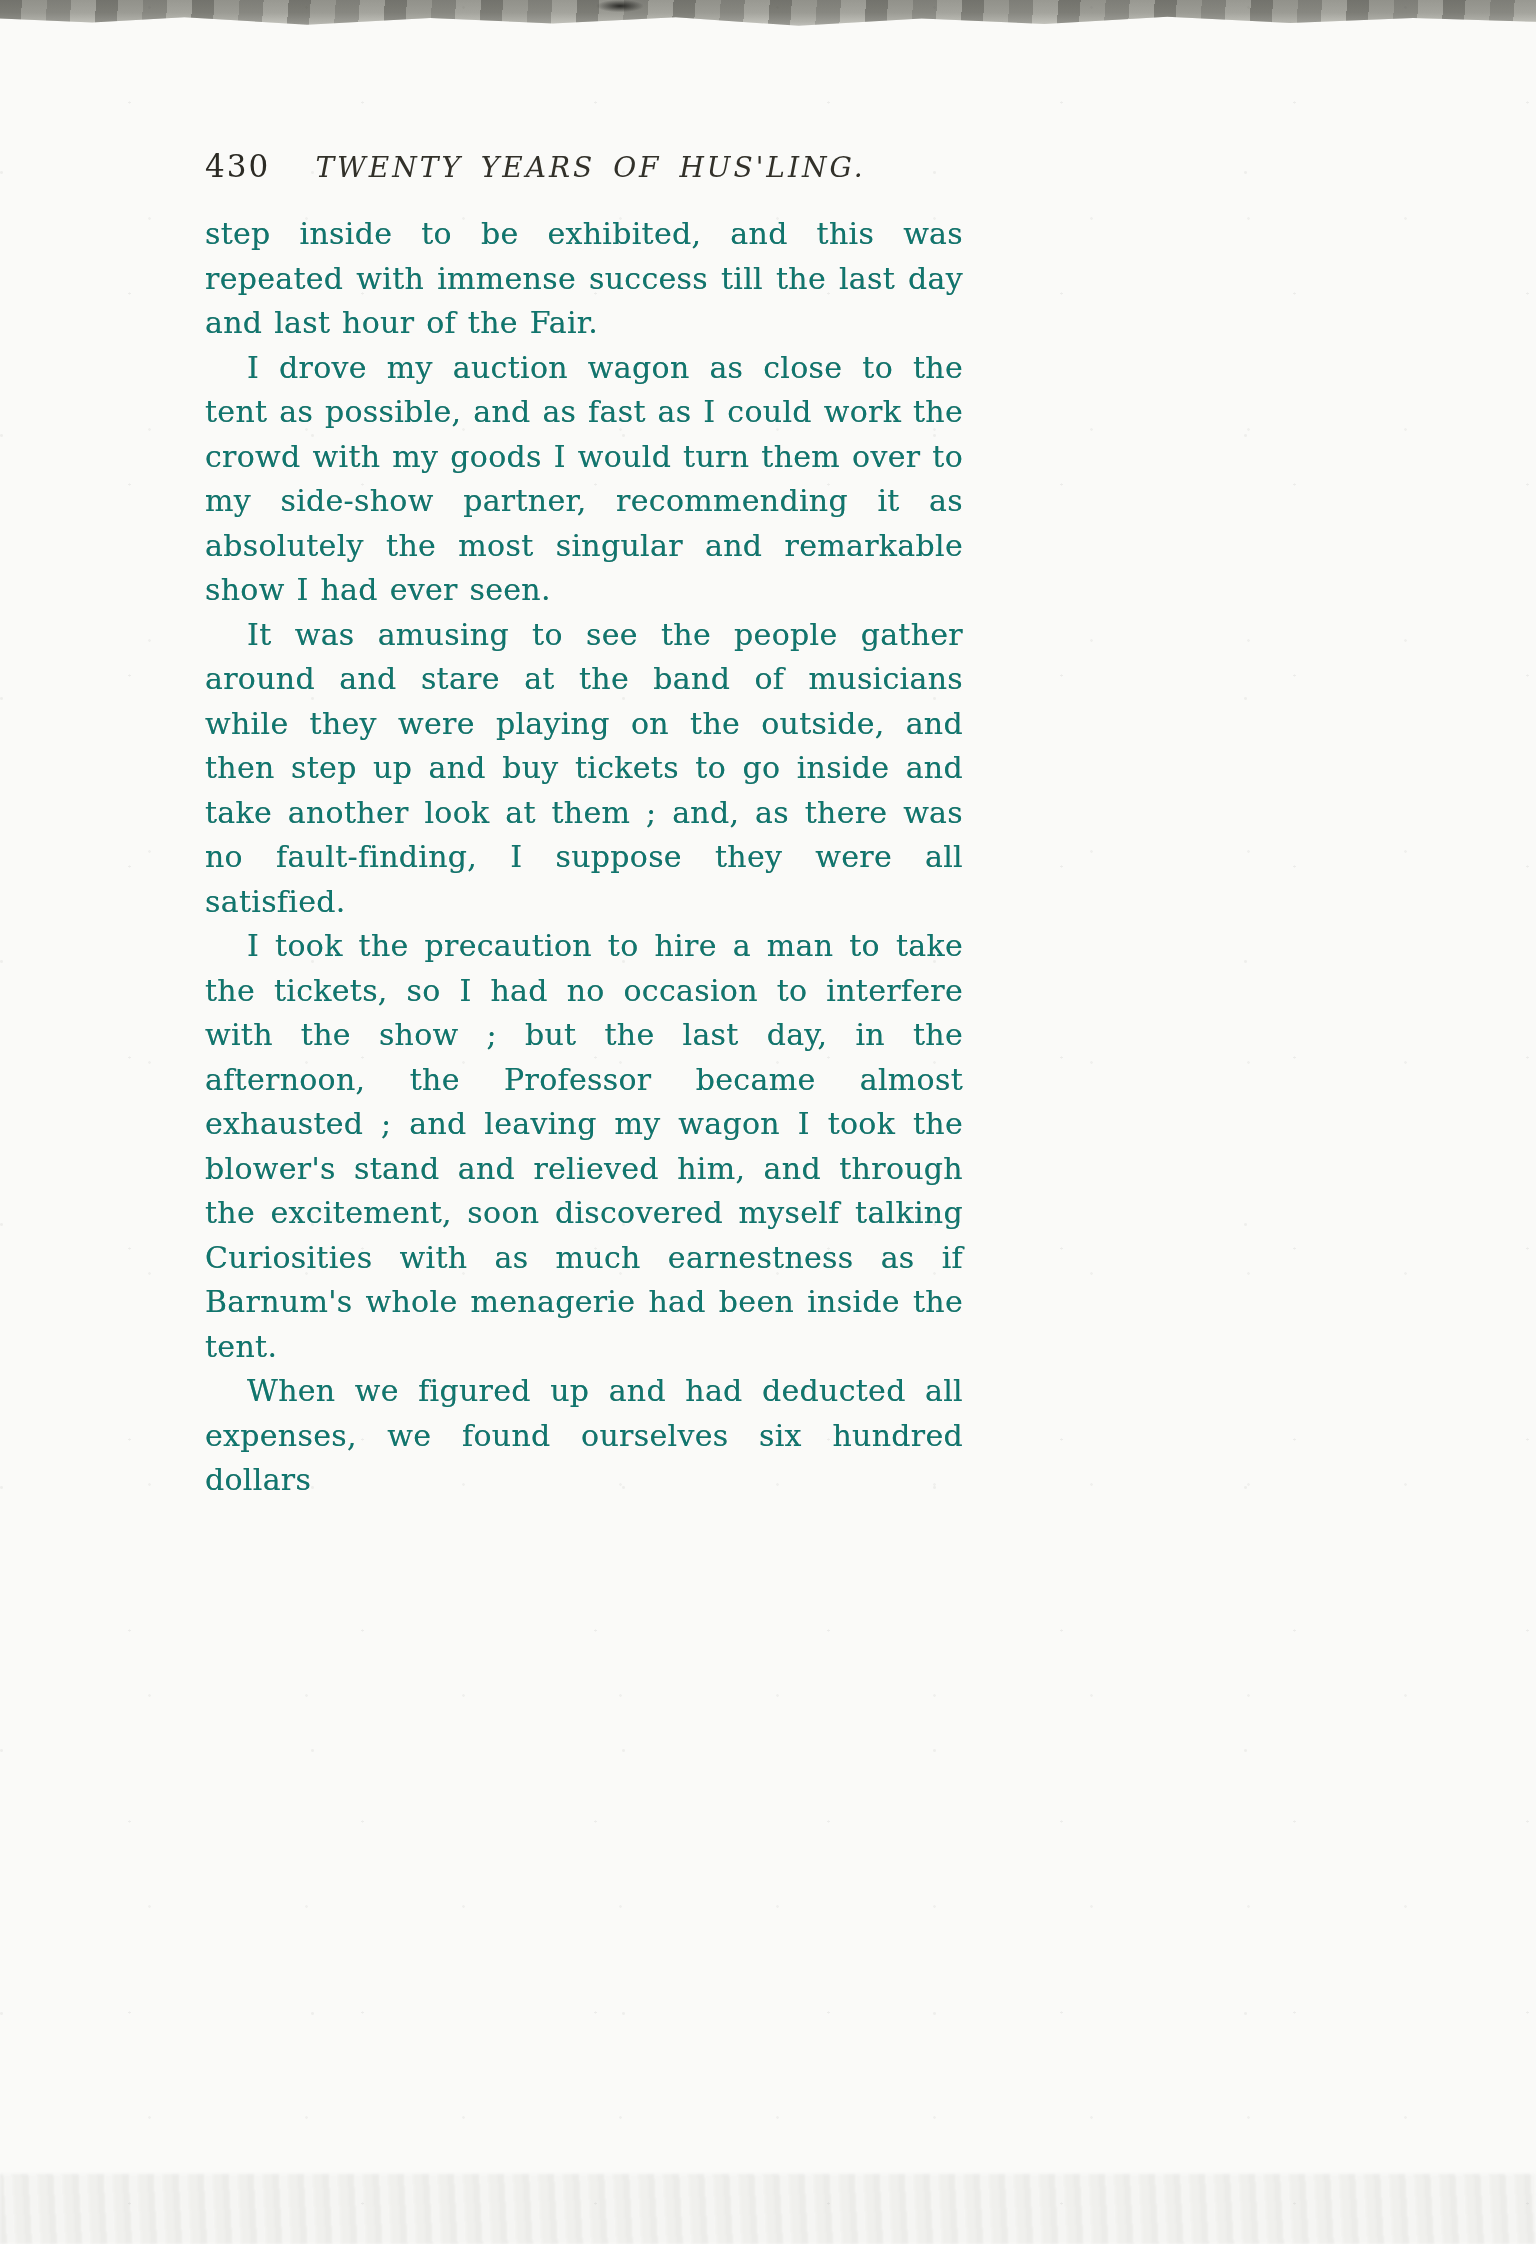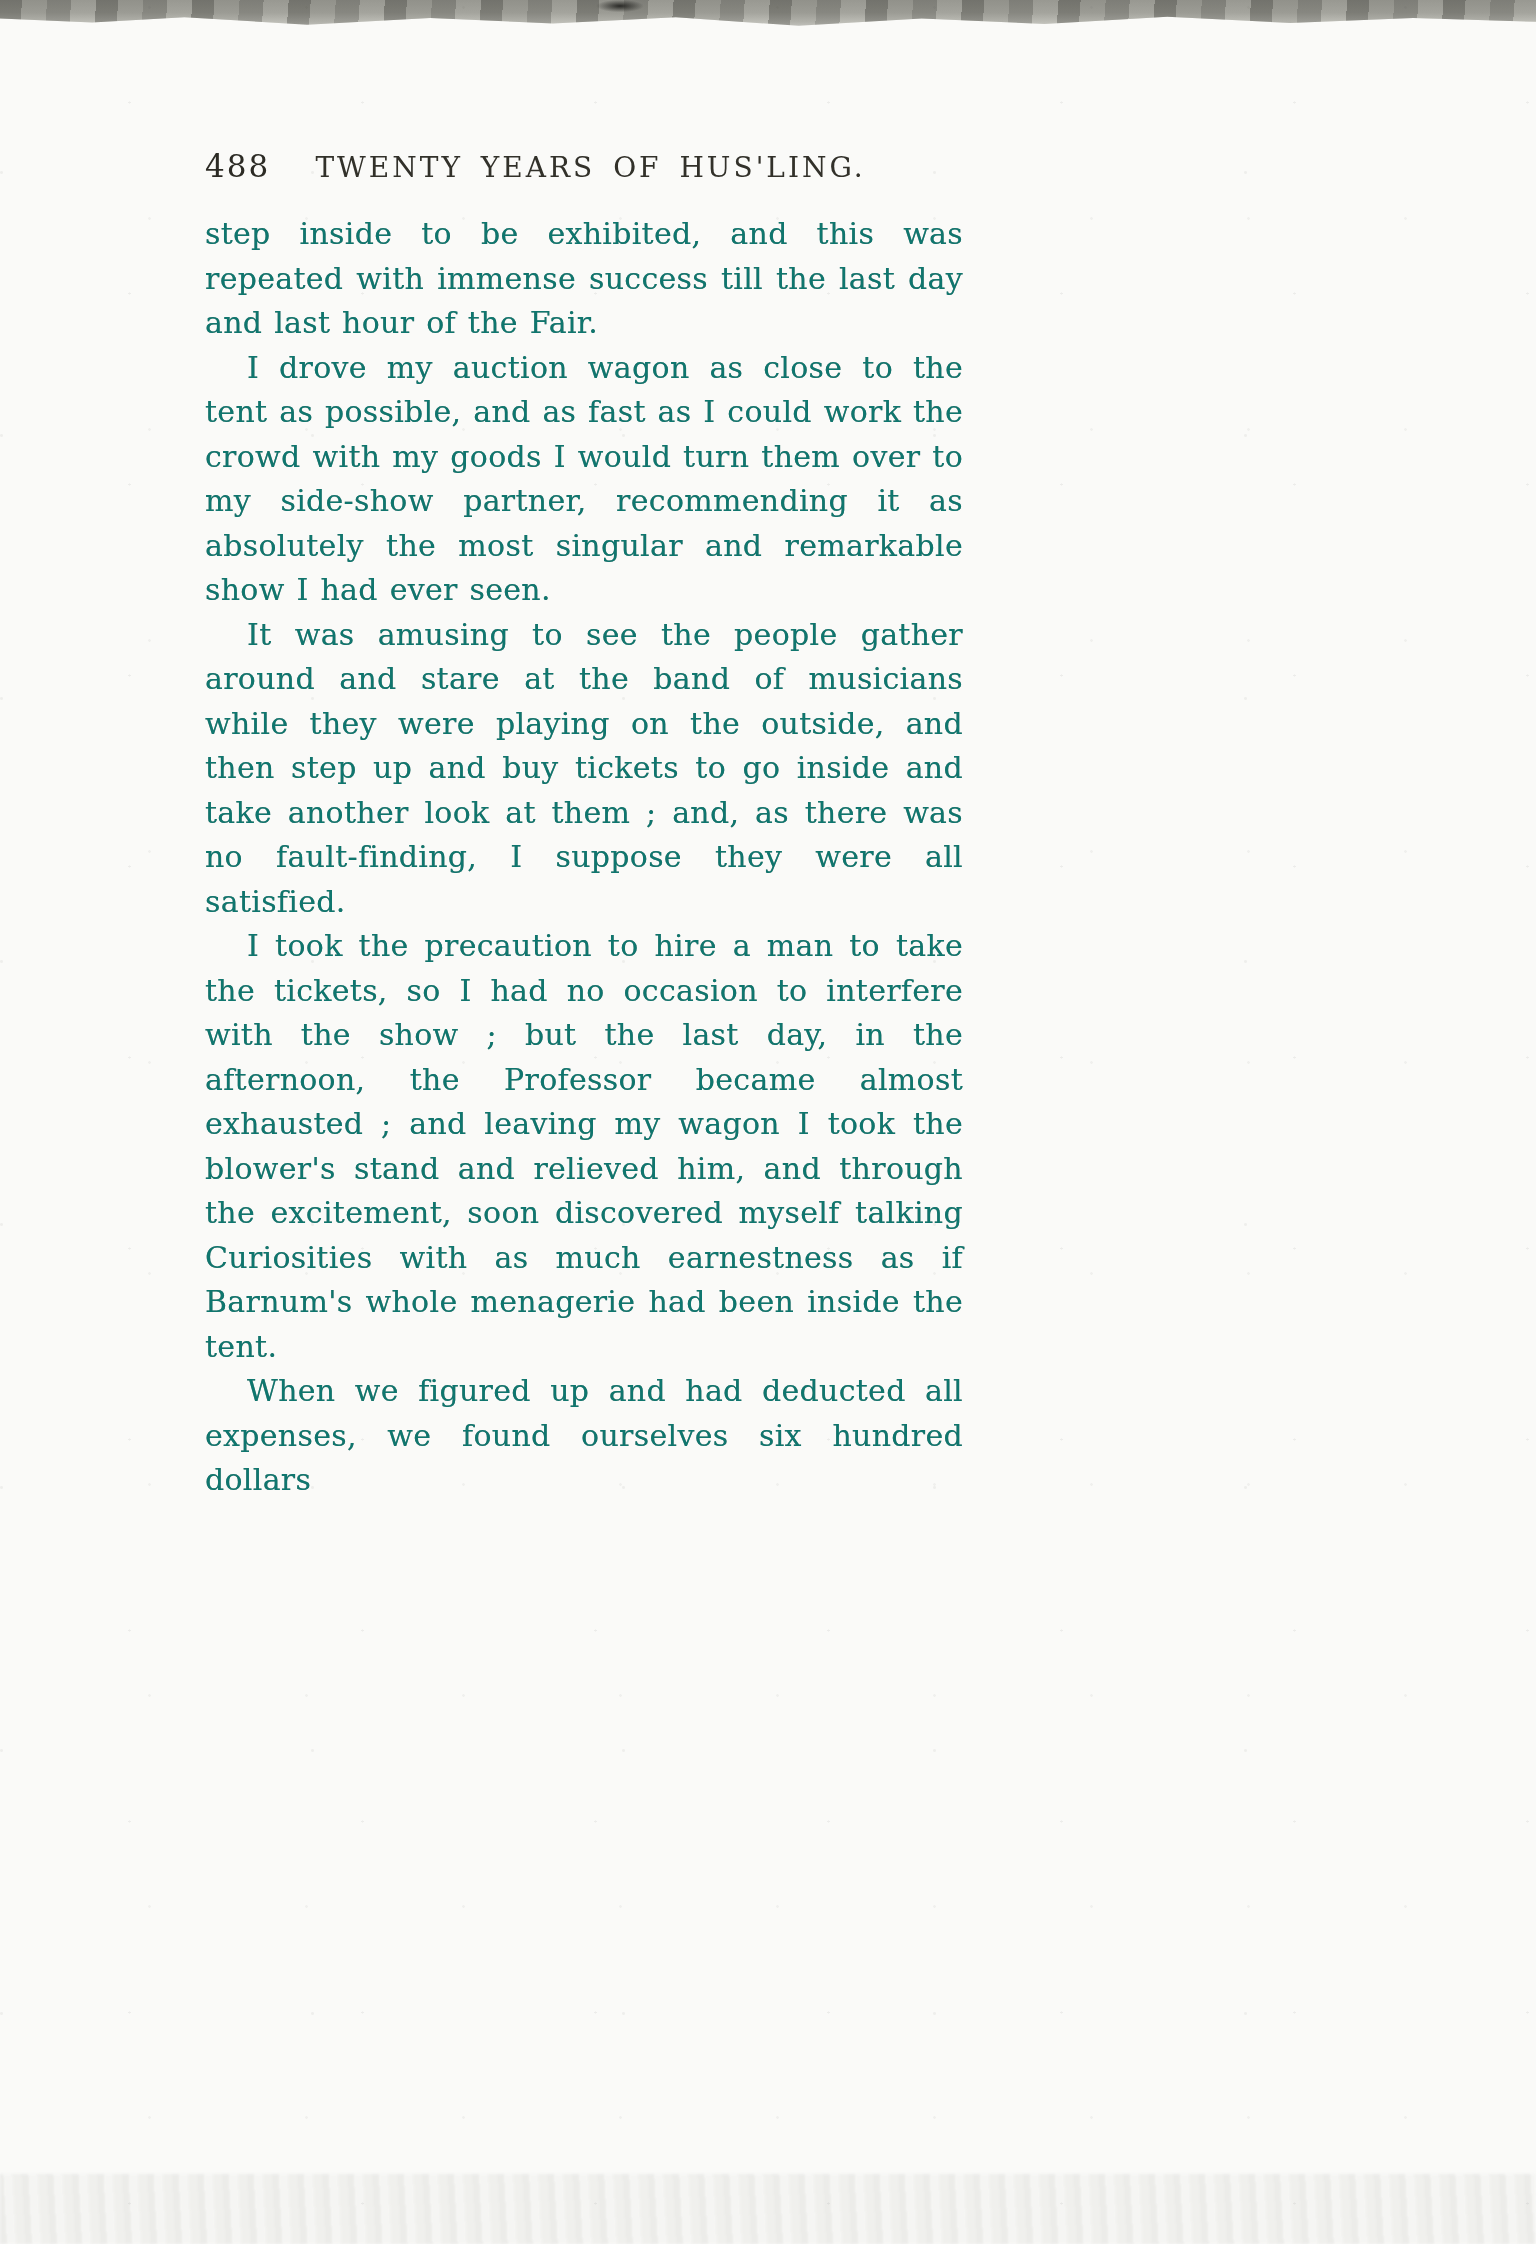--- a/index.html
+++ b/index.html
@@ -82,20 +82,21 @@
     color: #2c2b25;
   }
   .running-title {
     flex: 1;
     text-align: center;
     transform: translateX(-26px);
     font-size: 28px;
     letter-spacing: 3px;
     word-spacing: 6px;
     color: #32312a;
+    font-style: italic;
   }
 
   .body-text p {
     margin: 0;
     font-size: 30px;
     line-height: 44.5px;
     text-align: justify;
     letter-spacing: .3px;
     word-spacing: 2px;
     color: #0f766e;
@@ -107,21 +108,21 @@
 </style>
 </head>
 <body>
 
 <div class="page">
   <div class="torn-edge"></div>
   <div class="speckle"></div>
 
   <div class="content">
     <header class="page-header">
-      <span class="page-number">488</span>
+      <span class="page-number">430</span>
       <span class="running-title">TWENTY YEARS OF HUS'LING.</span>
     </header>
 
     <main class="body-text">
         <p>step inside to be exhibited, and this was repeated with immense success till the last day and last hour of the Fair.</p>
         <p class="indent">I drove my auction wagon as close to the tent as possible, and as fast as I could work the crowd with my goods I would turn them over to my side-show partner, recommending it as absolutely the most singular and remarkable show I had ever seen.</p>
         <p class="indent">It was amusing to see the people gather around and stare at the band of musicians while they were playing on the outside, and then step up and buy tickets to go inside and take another look at them ; and, as there was no fault-finding, I suppose they were all satisfied.</p>
         <p class="indent">I took the precaution to hire a man to take the tickets, so I had no occasion to interfere with the show ; but the last day, in the afternoon, the Professor became almost exhausted ; and leaving my wagon I took the blower's stand and relieved him, and through the excitement, soon discovered myself talking Curiosities with as much earnestness as if Barnum's whole menagerie had been inside the tent.</p>
         <p class="indent">When we figured up and had deducted all expenses, we found ourselves six hundred dollars</p>
       </main>

